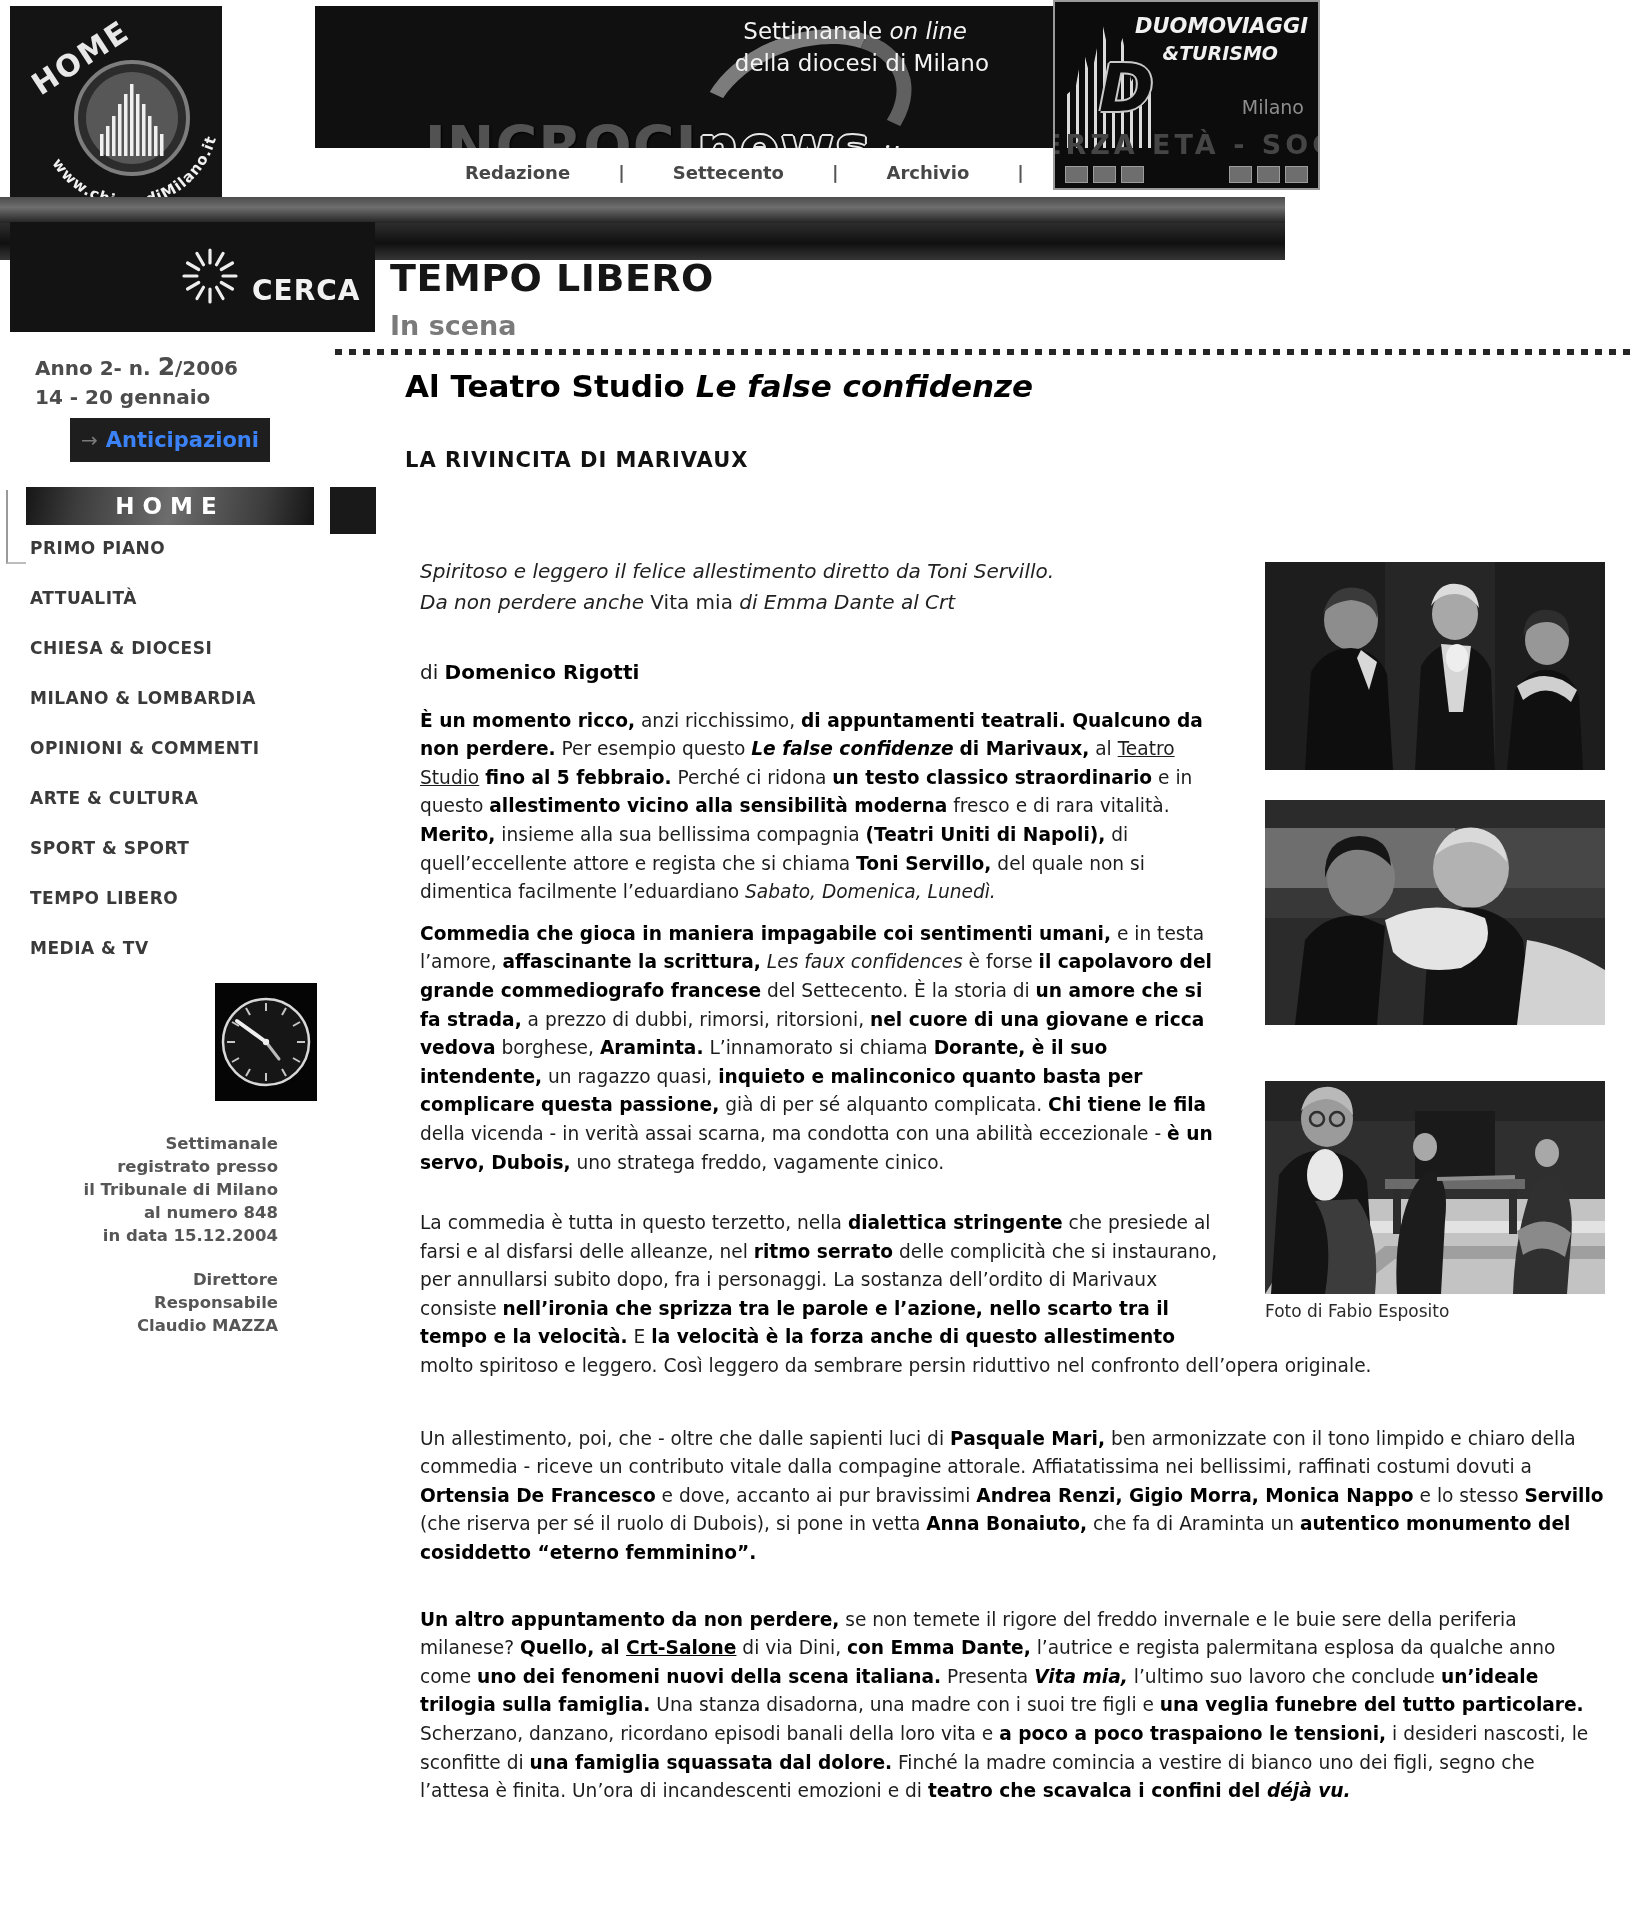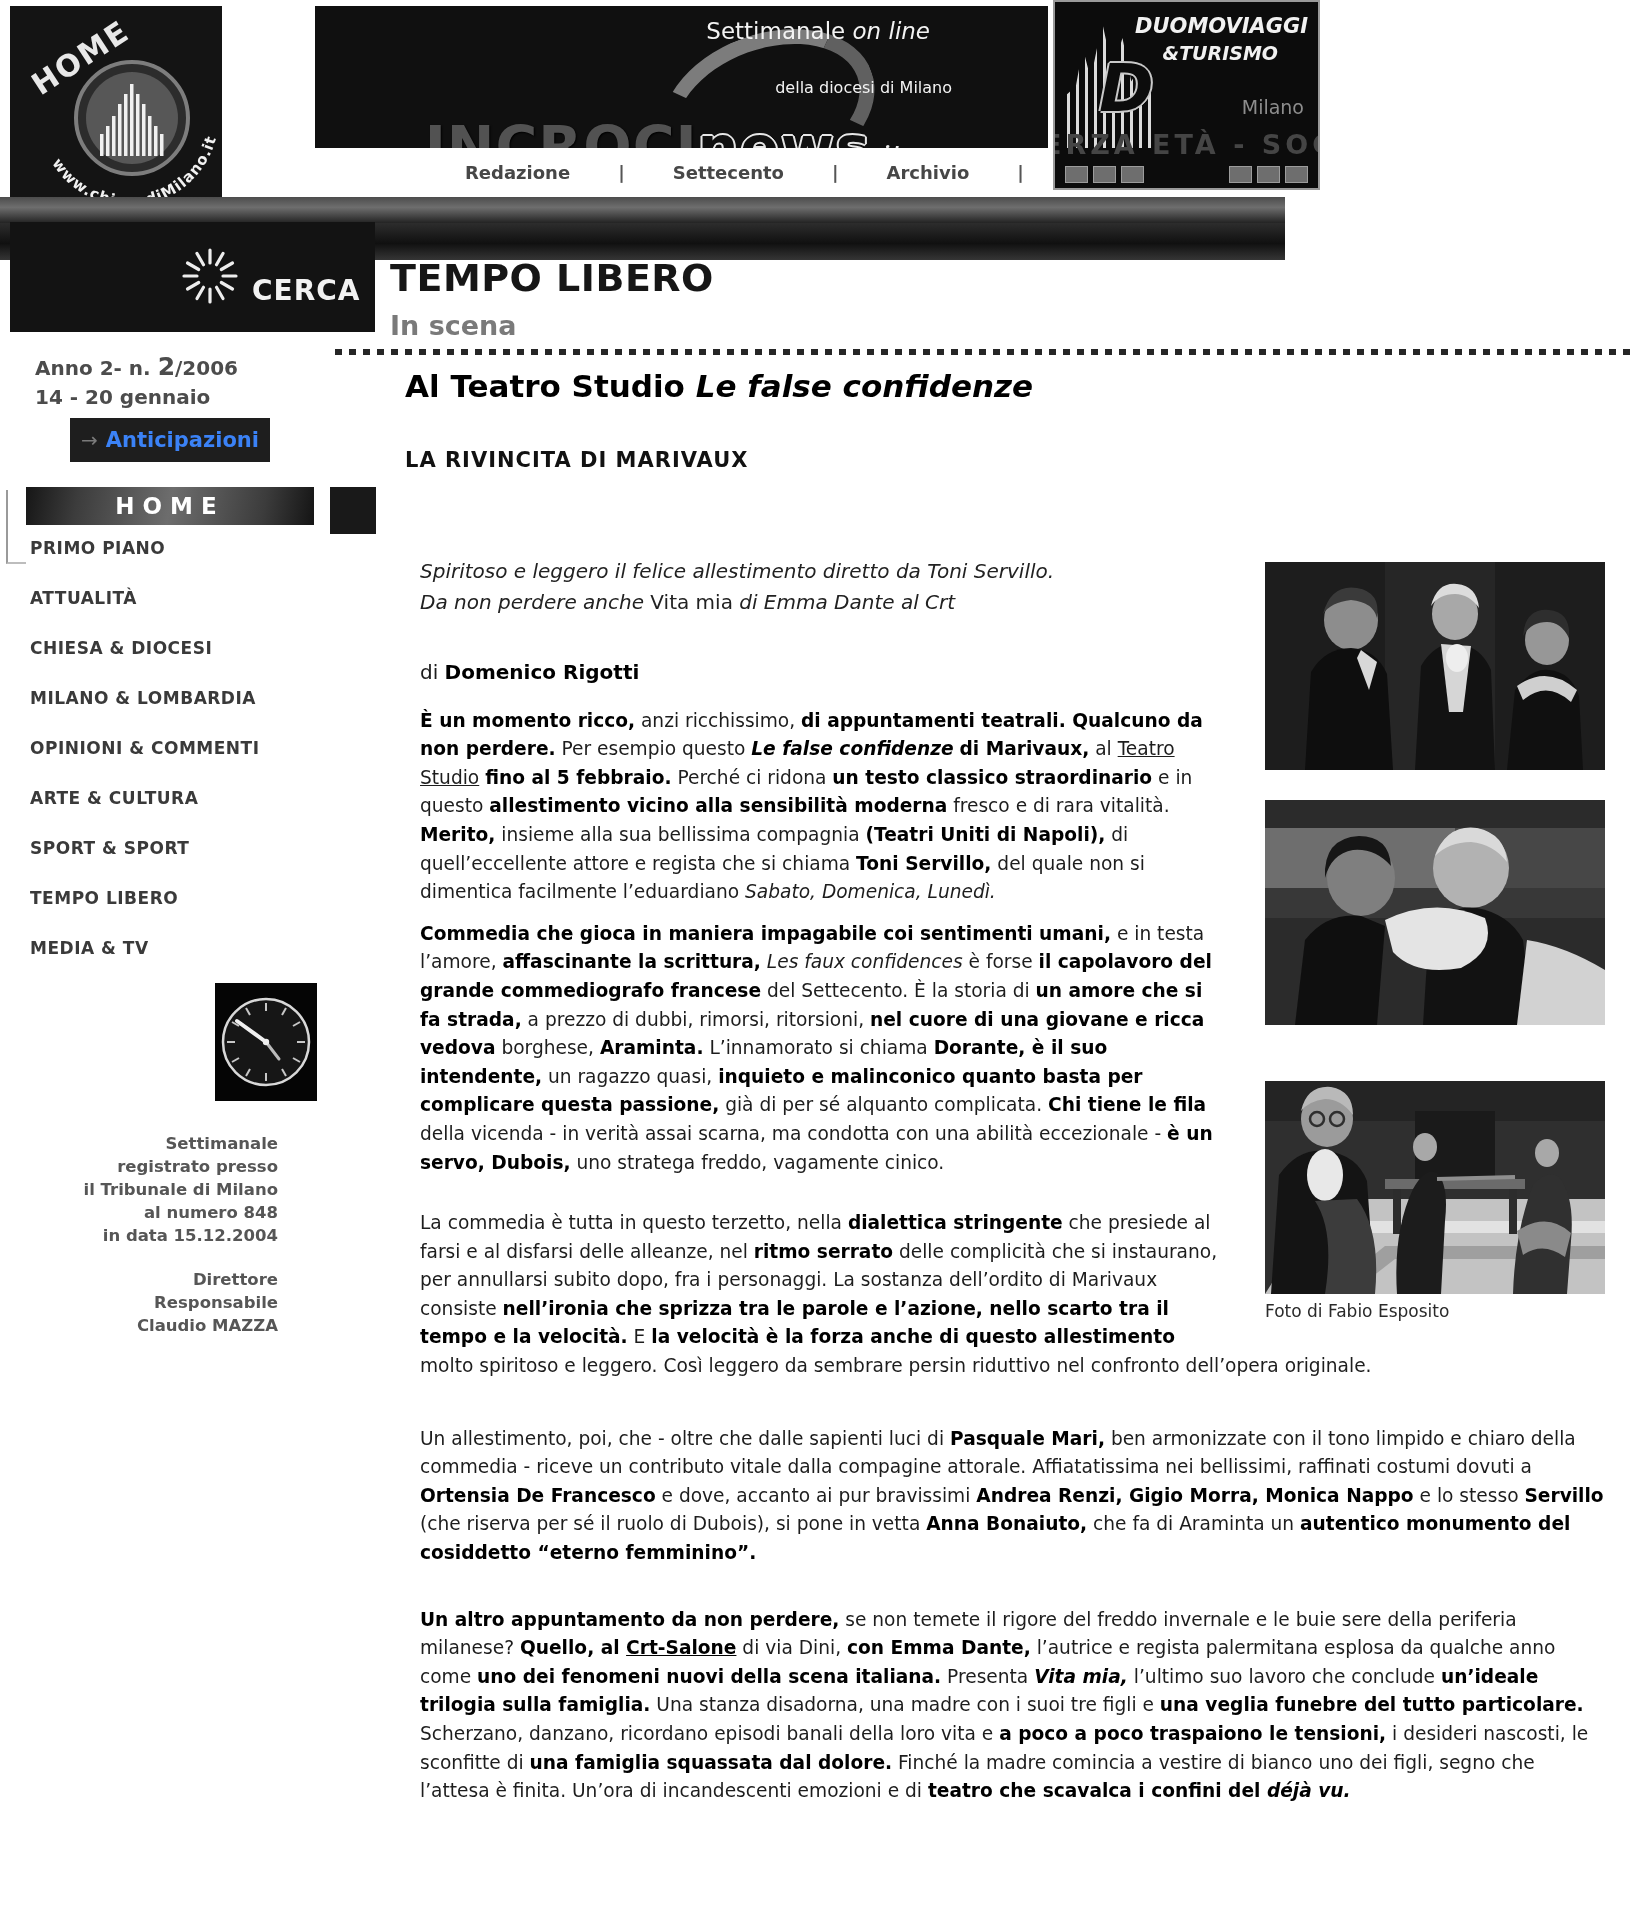--- a/index.html
+++ b/index.html
@@ -12,23 +12,23 @@
   .b{font-weight:bold;color:#000;}
   .i{font-style:italic;}
   .u{text-decoration:underline;}
   .lg{font-size:1.25em;}
 
   
   .home-box{left:10px;top:6px;width:212px;height:210px;background:#141414;overflow:hidden;}
   .home-word{position:absolute;left:16px;top:34px;transform:rotate(-33deg);color:#e8e8e8;
     font-weight:bold;font-size:30px;letter-spacing:2px;}
   
-  .banner{left:315px;top:6px;width:733px;height:176px;background:#101010;overflow:hidden;}
+  .banner{left:315px;top:6px;width:733px;height:176px;background:#101010;overflow:hidden;padding-left:37px;}
   .banner-line1{position:absolute;right:118px;top:12px;color:#f3f3f3;font-size:23px;}
-  .banner-line2{position:absolute;right:96px;top:44px;color:#f3f3f3;font-size:16px;margin-top:28px;}
+  .banner-line2{position:absolute;right:96px;top:44px;color:#f3f3f3;font-size:23px;}
   .logo-row{position:absolute;left:10px;bottom:2px;display:flex;align-items:baseline;}
   .logo-www{font-family:"DejaVu Serif","Liberation Serif",serif;font-style:italic;font-size:36px;color:#ececec;}
   .logo-incroci{font-weight:bold;font-size:57px;color:#525252;letter-spacing:1px;text-shadow:1px 1px 2px #000;}
   .logo-news{font-weight:bold;font-size:57px;letter-spacing:2px;color:#101010;
     text-shadow:-2px 0 #e6e6e6,2px 0 #e6e6e6,0 -2px #e6e6e6,0 2px #e6e6e6,-1px -1px #e6e6e6,1px 1px #e6e6e6,1px -1px #e6e6e6,-1px 1px #e6e6e6;}
   .logo-it{font-family:"DejaVu Serif","Liberation Serif",serif;font-style:italic;font-size:30px;color:#ececec;}
   .logo-swoosh{position:absolute;right:170px;top:28px;width:190px;height:120px;border:15px solid transparent;
     border-top-color:#8f8f8f;border-right-color:#6f6f6f;border-radius:50%;transform:rotate(-20deg);opacity:.85;}
   
   .nav-strip{left:315px;top:148px;width:970px;height:49px;background:#fff;display:flex;align-items:center;

